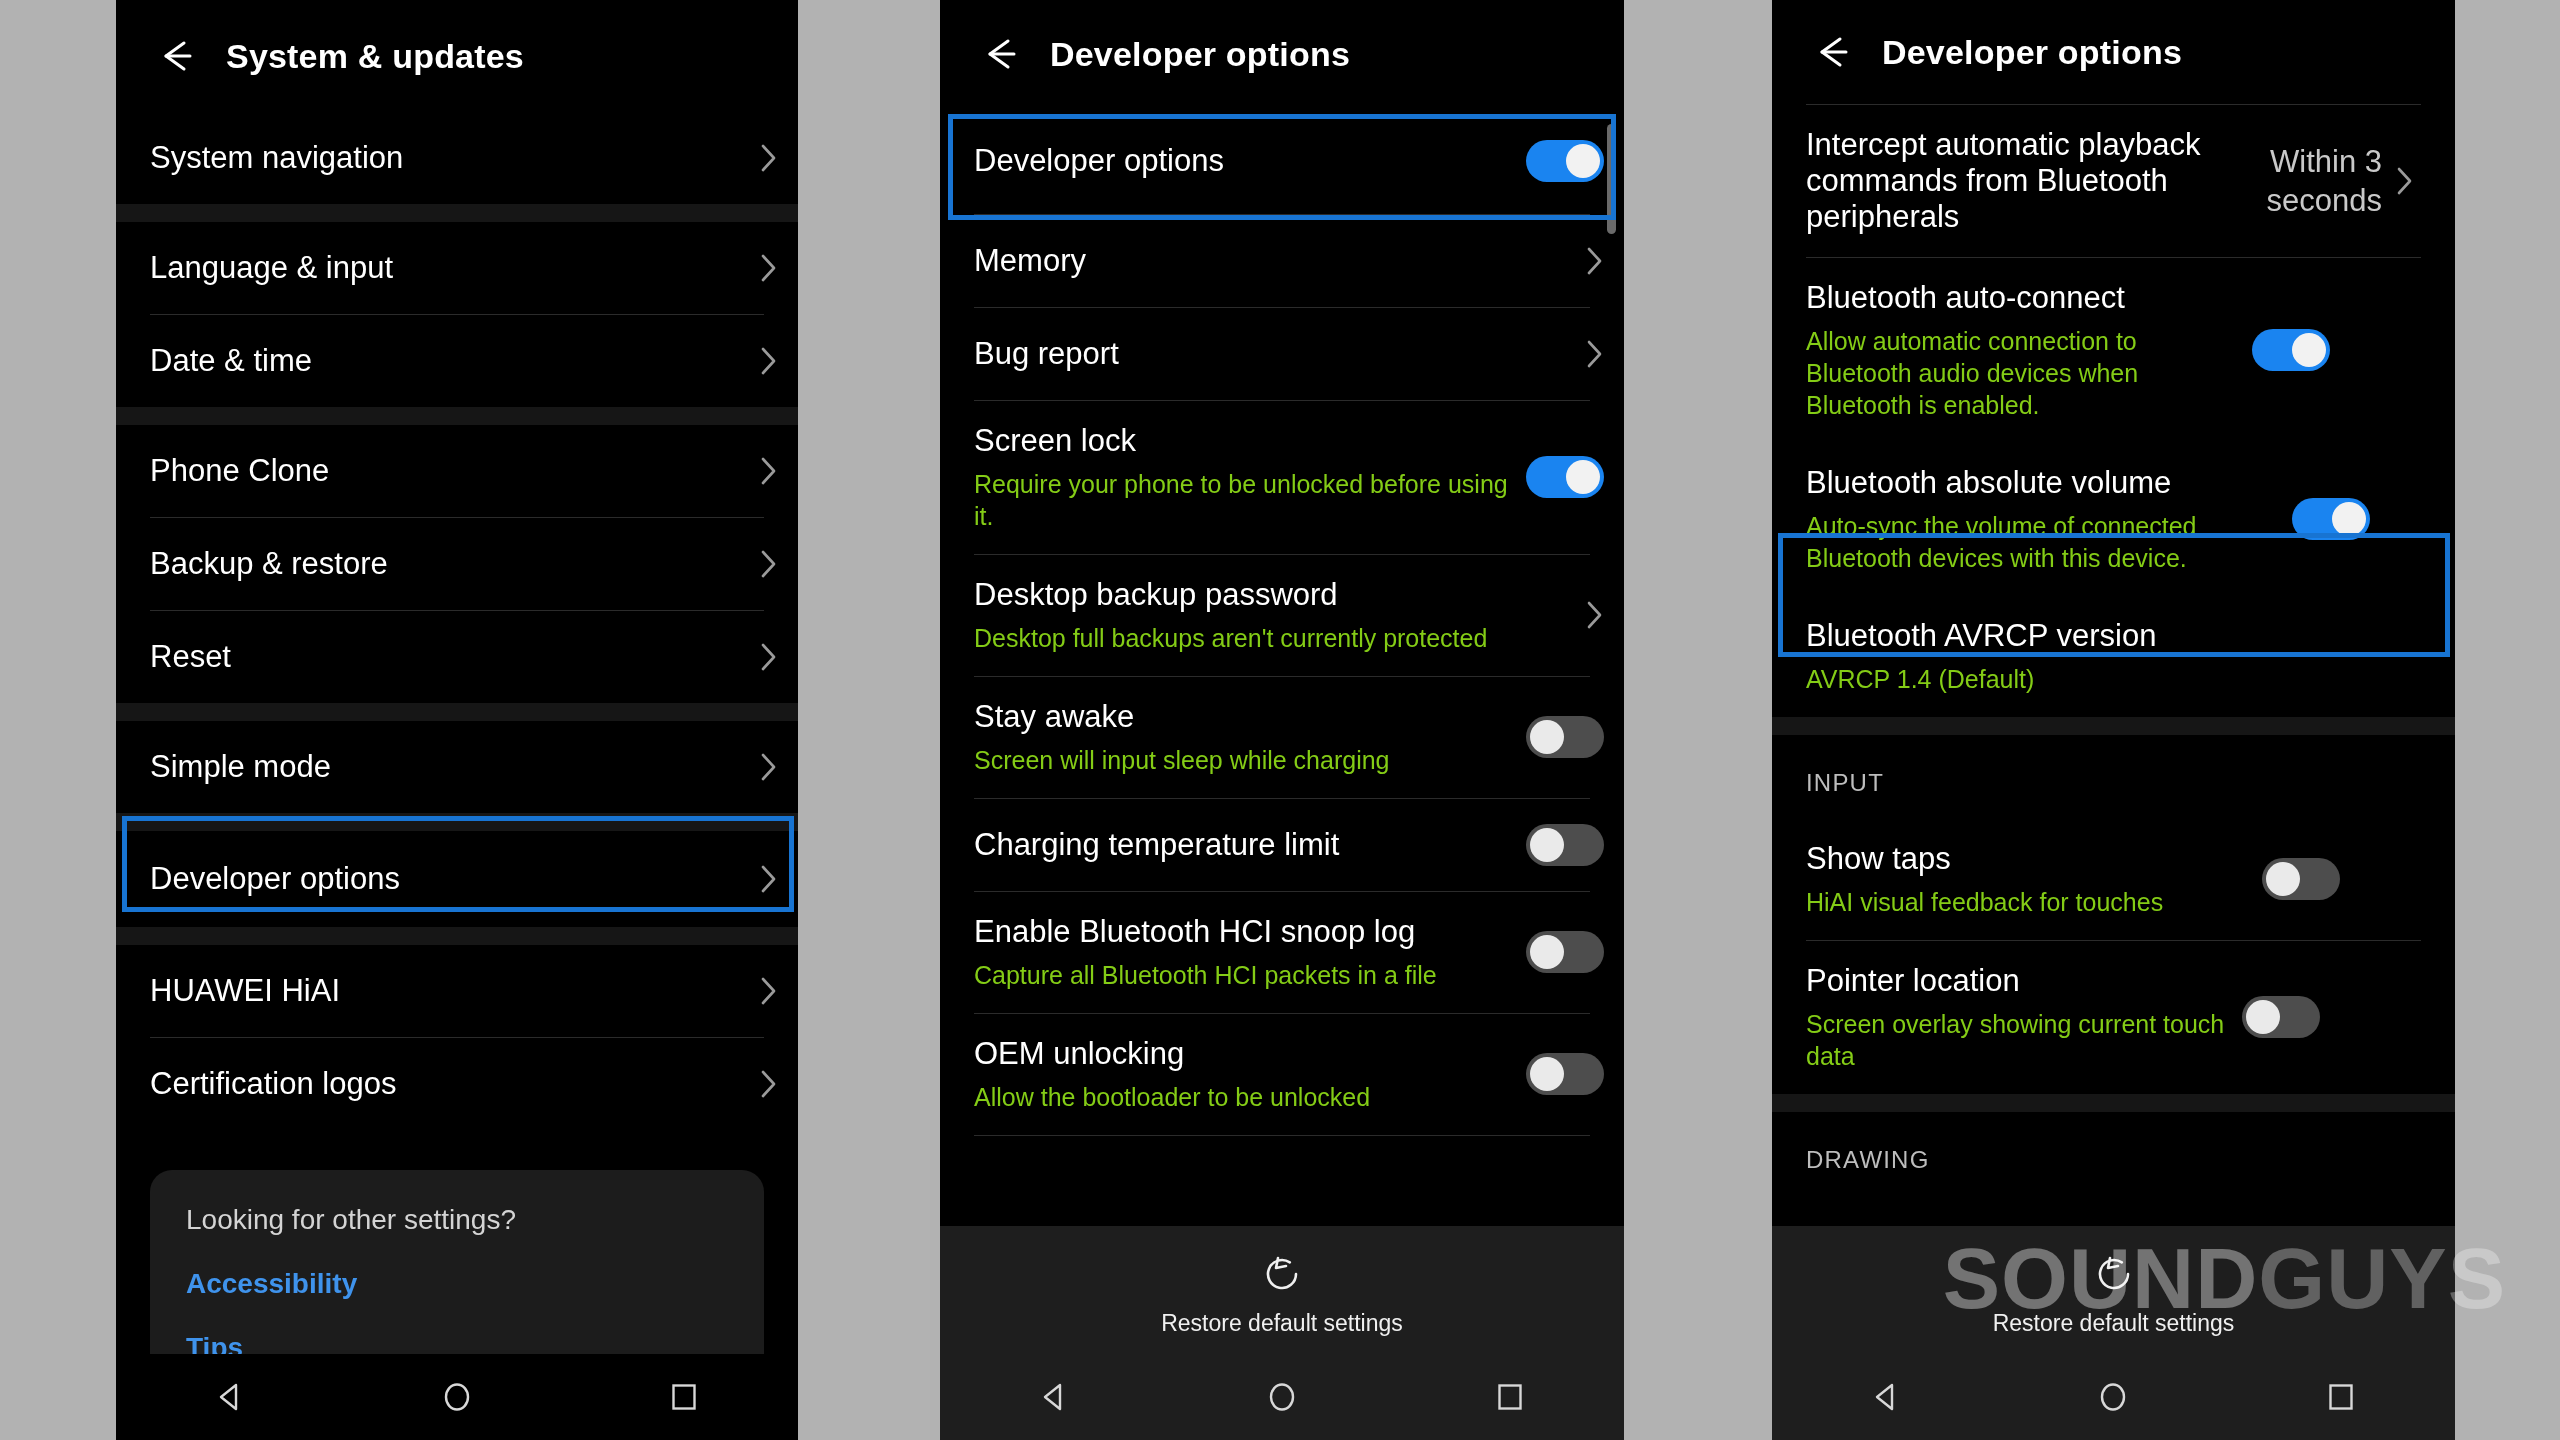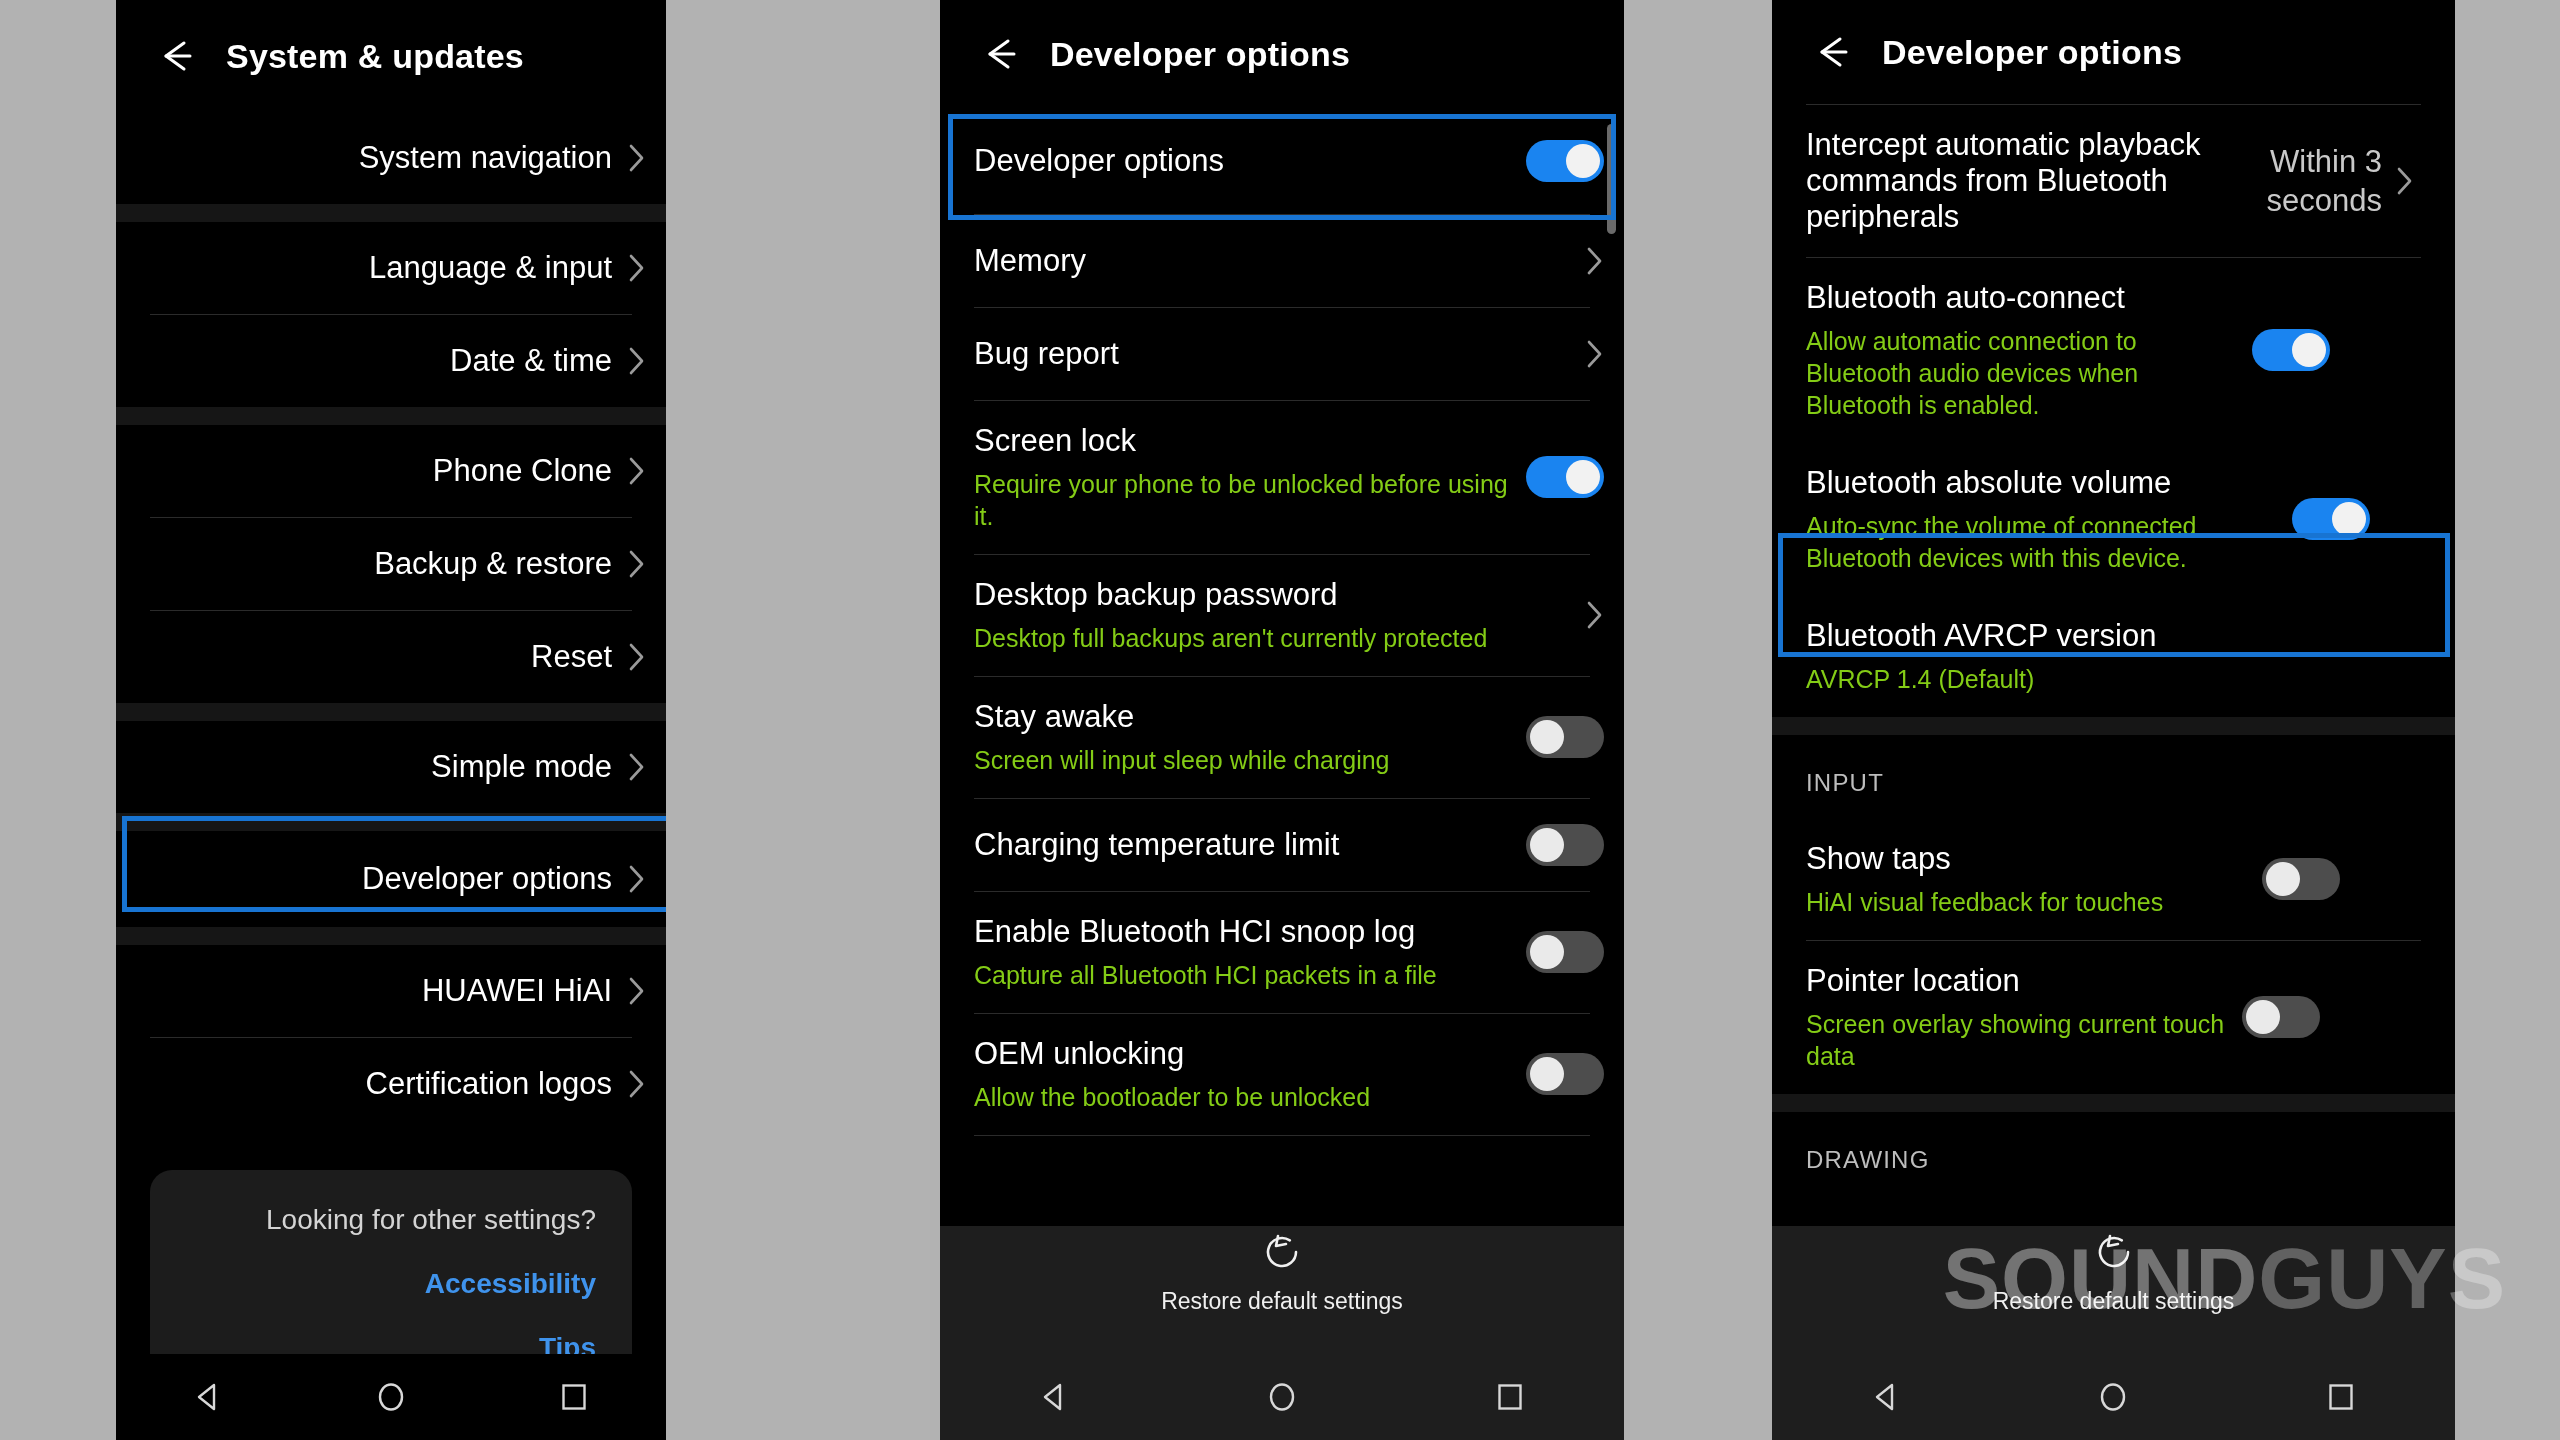--- a/index.html
+++ b/index.html
@@ -9,21 +9,21 @@
     font-family:"Liberation Sans", sans-serif;
     overflow:hidden;
   }
   #stage{ position:relative; width:2560px; height:1440px; background:#b2b2b2; }
 
   .phone{
     position:absolute; top:0; height:1440px;
     background:#000; overflow:hidden;
     color:#fff;
   }
-  #phone1{ left:116px;  width:550px;text-align:right; }
+  #phone1{ left:116px;  width:682px; }
   #phone2{ left:940px;  width:684px; }
   #phone3{ left:1772px; width:683px; }
 
   
   .appbar{ display:flex; align-items:center; height:108px; padding-left:38px; flex:0 0 auto;}
   .appbar.p1{ height:112px; }
   .back-arrow{ width:46px; height:46px; position:relative; flex:0 0 auto; margin-right:26px;}
   .back-arrow svg{ display:block; }
   .appbar-title{ font-size:34px; font-weight:bold; letter-spacing:.2px; color:#fff; }
   .group{ background:#000; }
@@ -62,20 +62,21 @@
     padding:34px 36px 38px 36px;
   }
   .card .q{ font-size:28px; color:#d4d4d4; }
   .card .lnk{ font-size:28px; color:#3f93ec; font-weight:bold; margin-top:32px;}
 
   
   .sect{ font-size:24px; color:#bdbdbd; letter-spacing:1.2px; padding:34px 34px 22px 34px; background:#000;}
   .restore{
     position:absolute; left:0; right:0; background:#1e1e1e;
     display:flex; flex-direction:column; align-items:center; justify-content:flex-start;
+    padding-top:22px;
     margin-top:40px;
   }
   .restore .ricon{ width:52px; height:52px; }
   .restore .rlabel{ font-size:23px; color:#f0f0f0; margin-top:10px; }
 
   .navbar{
     position:absolute; left:0; right:0; bottom:0; height:86px;
     display:flex; align-items:center; justify-content:space-around;
     background:#000;
   }

